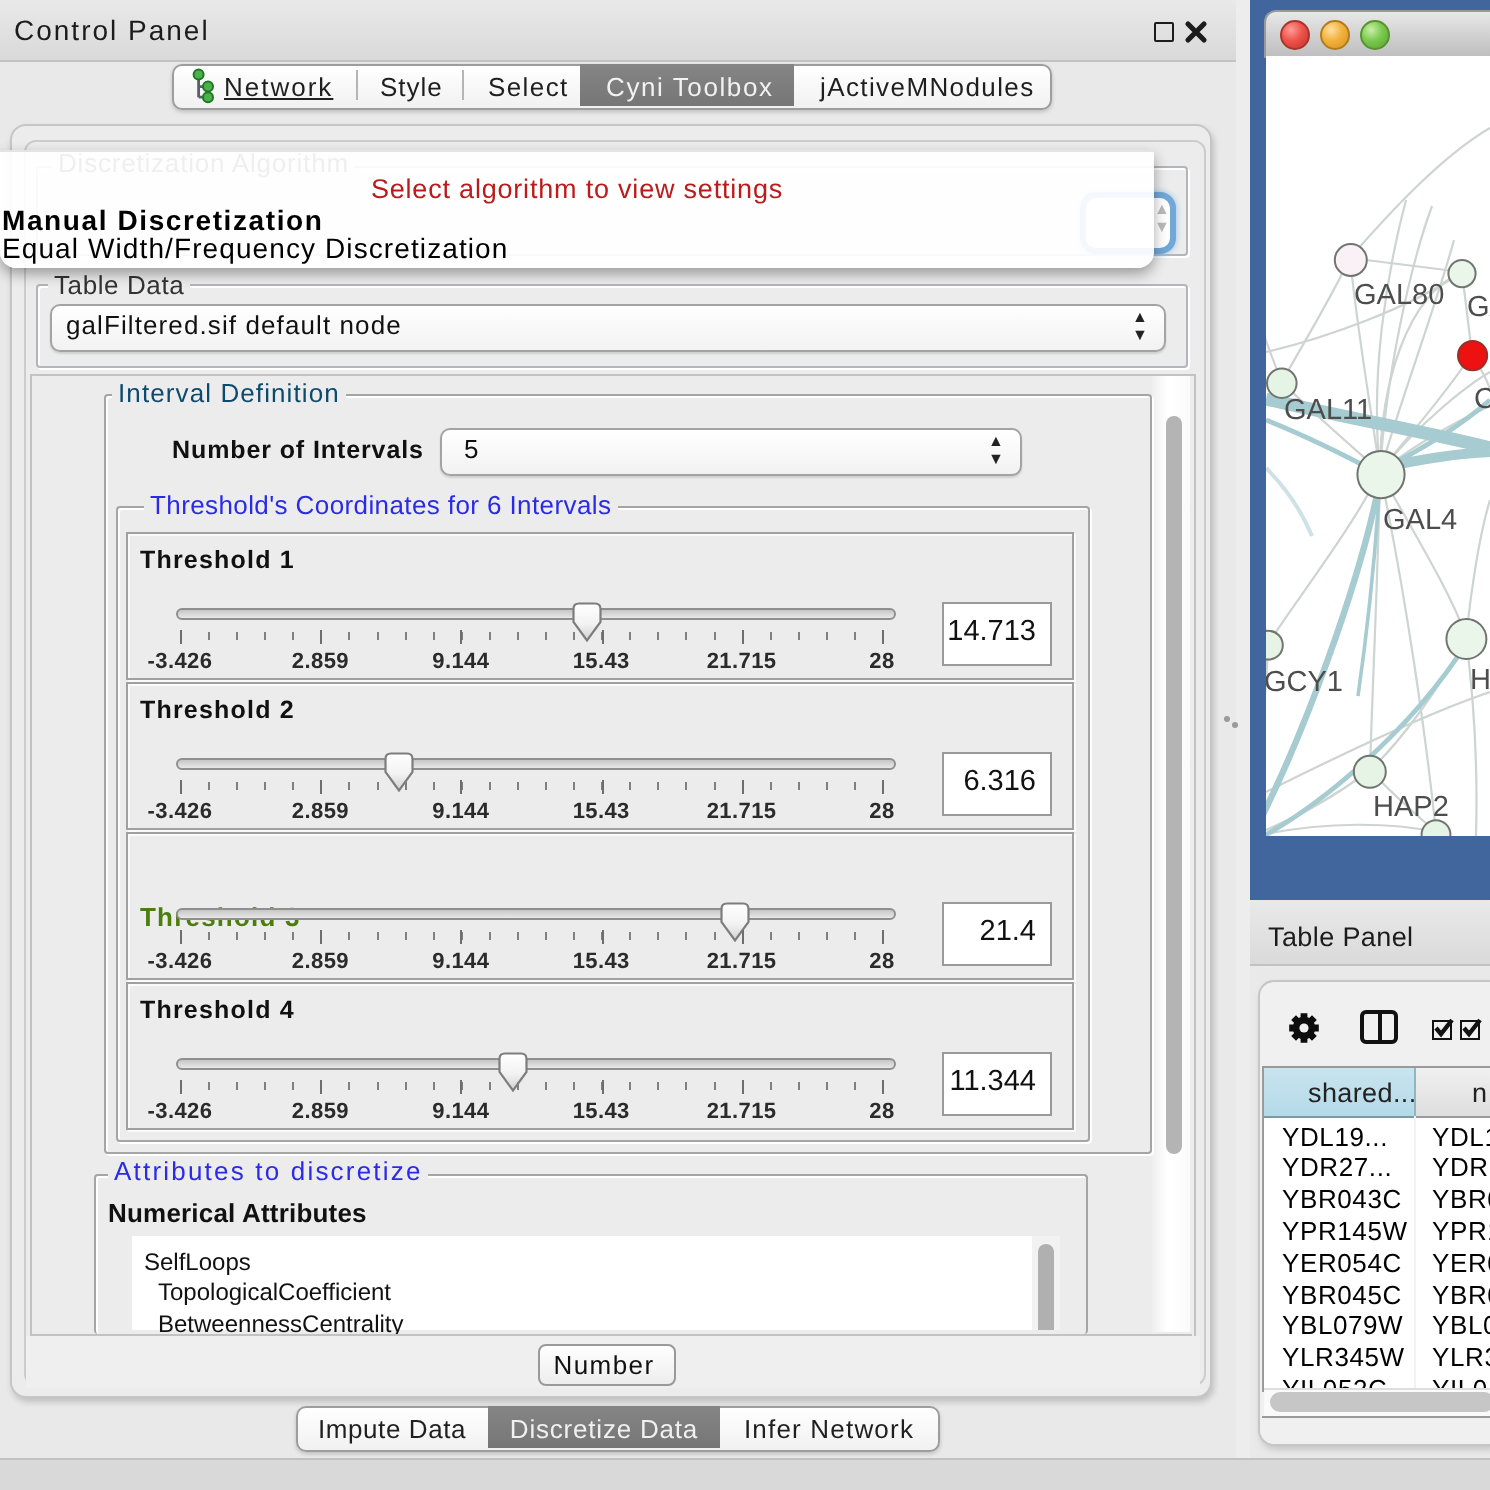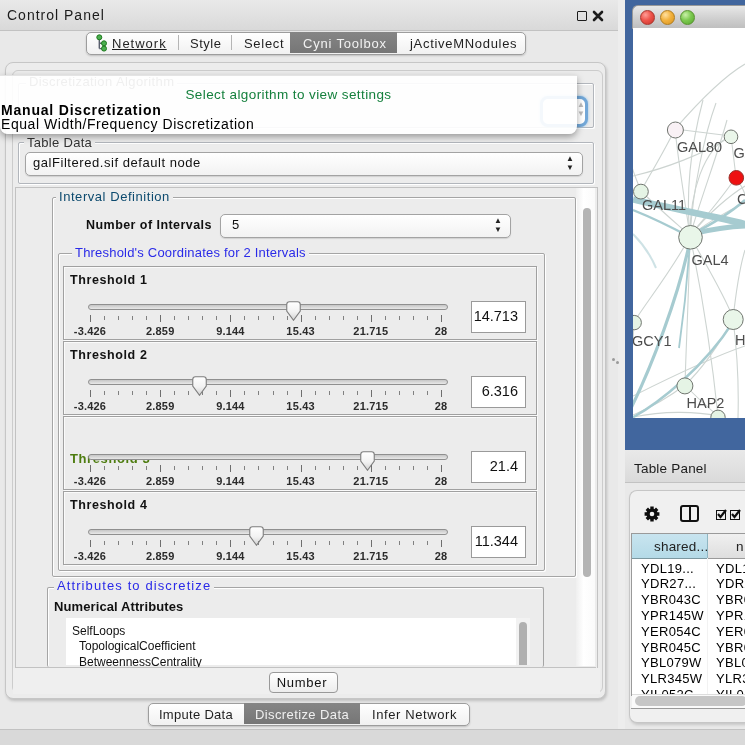--- a/index.html
+++ b/index.html
@@ -55,21 +55,21 @@
 <div class="abs" style="left:576px;top:188px;width:19px;height:478px;background:linear-gradient(to right,#efefef,#ffffff 40%,#fafafa);"></div>
 <div class="abs" style="left:583px;top:208px;width:8px;height:369px;background:#b4b4b4;border-radius:4px;"></div>
 <div class="group" style="left:52px;top:197px;width:522px;height:378px;"></div>
 <div class="txt gtitle" style="left:56px;top:191px;font-size:13px;letter-spacing:0.55px;color:#0c4a6e;">Interval Definition</div>
 <div class="txt" style="left:86px;top:217.5px;font-size:12.5px;letter-spacing:0.45px;font-weight:bold;color:#111;">Number of Intervals</div>
 <div class="combo" style="left:220px;top:214px;width:289px;height:22px;"></div>
 <div class="txt" style="left:232px;top:217px;font-size:13px;color:#111;">5</div>
 <div class="txt" style="left:494px;top:216px;font-size:8px;color:#222;">▲</div>
 <div class="txt" style="left:494px;top:225px;font-size:8px;color:#222;">▼</div>
 <div class="group" style="left:58px;top:253px;width:485px;height:316px;"></div>
-<div class="txt gtitle" style="left:72px;top:247px;font-size:13px;letter-spacing:0.2px;color:#2a2ae8;">Threshold's Coordinates for 2 Intervals</div>
+<div class="txt gtitle" style="left:72px;top:247px;font-size:13px;letter-spacing:0.2px;color:#2a2ae8;">Threshold's Coordinates for 6 Intervals</div>
 <div class="abs" style="left:63px;top:266px;width:472px;height:72px;border:1px solid #a0a0a0;background:#ececec;box-shadow:inset 1px 1px 0 #fafafa,1px 1px 0 #fafafa;"></div>
 <div class="txt" style="left:70px;top:273px;font-size:12.5px;letter-spacing:0.6px;font-weight:bold;color:#111;">Threshold 1</div>
 <div class="abs" style="left:88px;top:304px;width:358px;height:4px;border:1px solid #8f8f8f;border-radius:3px;background:linear-gradient(#c6c6c6,#e8e8e8);"></div>
 <svg class="abs" style="left:285.5px;top:300.5px;" width="15" height="20" viewBox="0 0 15 20">
 <defs>
       <linearGradient id="tg0" x1="0" y1="0" x2="0" y2="1">
 <stop offset="0" stop-color="#ffffff"></stop>
         <stop offset="0.55" stop-color="#f2f2f2"></stop>
         <stop offset="1" stop-color="#d2d2d2"></stop>
       </linearGradient>
@@ -187,21 +187,21 @@
 <div class="abs" style="left:15px;top:667px;width:581px;height:1px;background:#c2c2c2;"></div>
 <div class="abs" style="left:13px;top:668px;width:587px;height:26px;background:#efefef;"></div>
 <div class="abs" style="left:268.5px;top:672px;width:67px;height:19px;background:linear-gradient(#ffffff,#ededed);border:1px solid #999;border-radius:4px;"></div>
 <div class="txt" style="left:268.5px;top:675px;width:67px;text-align:center;font-size:13px;letter-spacing:0.7px;color:#111;">Number</div>
 <div class="abs" style="left:148px;top:703px;width:320px;height:21px;background:linear-gradient(#ffffff,#f1f1f1);border:1px solid #9d9d9d;border-radius:5px;box-shadow:0 1px 2px rgba(0,0,0,0.18);"></div>
 <div class="abs" style="left:244px;top:703px;width:116px;height:21px;background:linear-gradient(#858585,#767676);"></div>
 <div class="txt" style="left:148px;top:707px;width:96px;text-align:center;font-size:13px;letter-spacing:0.3px;color:#1f1f1f;">Impute Data</div>
 <div class="txt" style="left:244px;top:707px;width:116px;text-align:center;font-size:13px;letter-spacing:0.4px;color:#f0f0f0;">Discretize Data</div>
 <div class="txt" style="left:360px;top:707px;width:109px;text-align:center;font-size:13px;letter-spacing:0.6px;color:#1f1f1f;">Infer Network</div>
 <div class="abs" style="left:0;top:75px;width:577px;height:58px;background:rgba(255,255,255,0.92);border-radius:0 0 8px 8px;box-shadow:0 3px 7px rgba(0,0,0,0.35);border-top:1px solid #e4e4e4;"></div>
-<div class="txt" style="left:0;top:87px;width:577px;text-align:center;font-size:13.5px;letter-spacing:0.4px;color:#15803d;">Select algorithm to view settings</div>
+<div class="txt" style="left:0;top:87px;width:577px;text-align:center;font-size:13.5px;letter-spacing:0.4px;color:#b91c1c;">Select algorithm to view settings</div>
 <div class="txt" style="left:1px;top:101.5px;font-size:14px;letter-spacing:0.8px;font-weight:bold;color:#000;">Manual Discretization</div>
 <div class="txt" style="left:1px;top:116px;font-size:14px;letter-spacing:0.55px;color:#000;">Equal Width/Frequency Discretization</div>
 <div class="abs" style="left:625px;top:0;width:120px;height:450px;background:#41669e;"></div>
 <div class="abs" style="left:632px;top:5px;width:113px;height:22px;background:linear-gradient(#e8e8e8,#cecece 60%,#bfbfbf);border-radius:6px 0 0 0;border-top:1px solid #999;border-left:1px solid #999;border-bottom:1px solid #8f8f8f;"></div>
 <div class="tl" style="left:640px;background:radial-gradient(circle at 35% 30%,#ff9d96,#ee534a 45%,#c63228);border:0.5px solid #a8352c;"></div>
 <div class="tl" style="left:660px;background:radial-gradient(circle at 35% 30%,#ffe0a0,#f2b13d 45%,#d8931d);border:0.5px solid #b07c1d;"></div>
 <div class="tl" style="left:680px;background:radial-gradient(circle at 35% 30%,#c9f0a8,#7cc94f 45%,#56a52e);border:0.5px solid #57922e;"></div>
 <svg class="abs" style="left:633px;top:28px;background:#ffffff;" width="112" height="390" viewBox="0 0 112 390">
 <g stroke="#cdd4d1" stroke-width="1.1" fill="none">
 <path d="M42,101 C62,78 88,50 112,36"></path>

